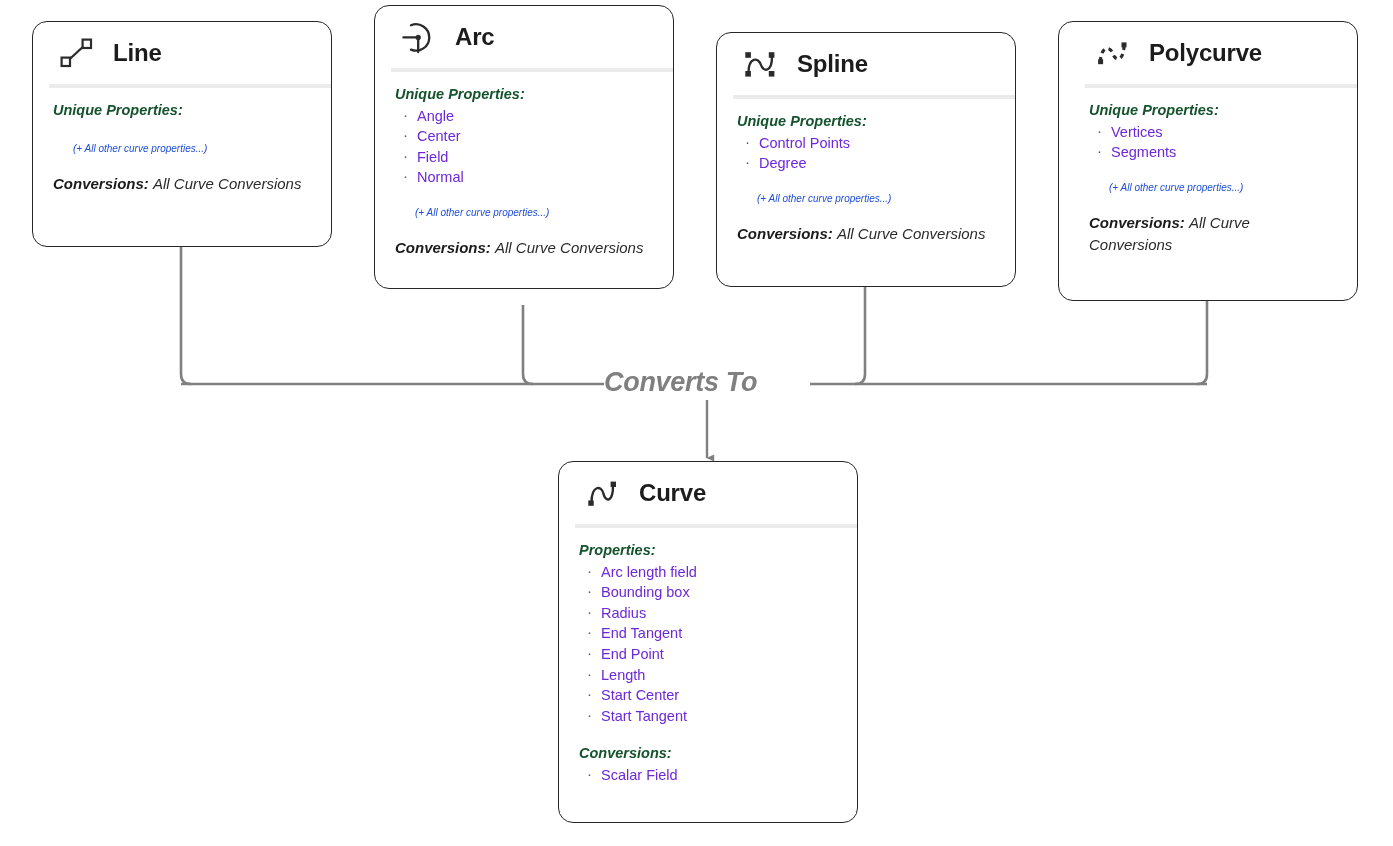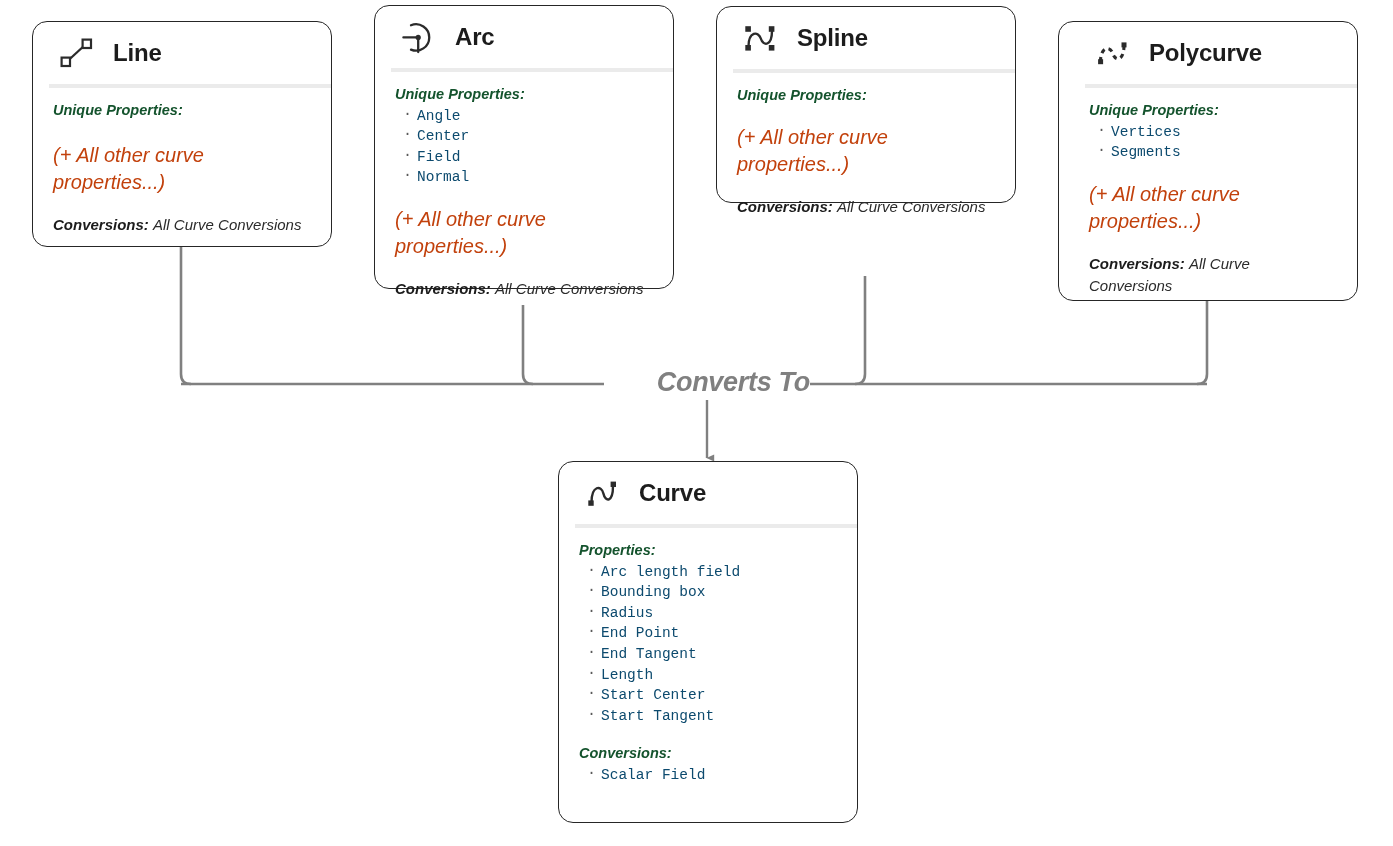--- a/index.html
+++ b/index.html
@@ -65,55 +65,55 @@
     line-height:1.45;
     color:#2b2b2b;
   }
   .lbl-inline b{
     font-weight:bold;font-style:italic;color:#1c1c1c;
   }
   .lbl-inline i{
     font-style:italic;font-weight:normal;color:#2b2b2b;
   }
   .note{
-    font-size:20px;
+    font-size:10px;
     font-style:italic;
-    color:#c2410c;
+    color:#1d4ed8;
     line-height:1.35;
+    margin-left:20px;
   }
   ul.props{
     list-style:none;
     margin:1px 0 0 0;
     padding:0;
   }
   ul.props li{
     font-size:14.5px;
-    color:#0c4a6e;
+    color:#6d28d9;
     line-height:20.6px;
     padding-left:22px;
     position:relative;
     white-space:nowrap;
-    font-family:Liberation Mono, monospace;
   }
   ul.props li:before{
     content:"\00B7";
     position:absolute;
     left:8px;top:-1px;
     color:#5a5a5a;
     font-size:15px;
   }
   .gap-md{height:18px;}
   .gap-lg{height:21px;}
 
   
   #converts-label{
     position:absolute;
     left:604px;top:365px;
     width:206px;
-    text-align:right;
+    text-align:left;
     font-size:27px;
     font-weight:bold;
     font-style:italic;
     color:#808080;
     background:#ffffff;
     z-index:3;
     line-height:34px;
     letter-spacing:-0.3px;
     white-space:nowrap;
   }
@@ -189,36 +189,40 @@
       <div class="gap-md"></div>
       <div class="note">(+ All other curve properties...)</div>
       <div class="gap-md"></div>
       <div class="lbl-inline">
         <b>Conversions:</b>
         <i>All Curve Conversions</i>
       </div>
     </div>
   </div>
 
-  <div class="card" style="left:716px;top:6px;width:300px;height:197px;">
+  <div class="card" style="left:716px;top:32px;width:300px;height:255px;">
     <div class="card-head">
       <div class="card-icon">
         <svg width="40" height="38" viewBox="0 0 40 38">
           <path d="M7.5,27.5 C7.5,12 17.5,12 19.8,19.5 C22.2,27.5 31,27.5 31,11.5" fill="none" stroke="#2b2b2b" stroke-width="2.4" stroke-linecap="round"></path>
           <rect x="4.3" y="7.2" width="5.6" height="5.6" fill="#2b2b2b"></rect>
           <rect x="27.8" y="7.2" width="5.6" height="5.6" fill="#2b2b2b"></rect>
           <rect x="4.3" y="26" width="5.6" height="5.6" fill="#2b2b2b"></rect>
           <rect x="27.8" y="26" width="5.6" height="5.6" fill="#2b2b2b"></rect>
         </svg>
       </div>
       <div class="card-title">Spline</div>
     </div>
     <div class="divider"></div>
     <div class="card-body">
       <div class="lbl">Unique Properties:</div>
+      <ul class="props">
+        <li>Control Points</li>
+        <li>Degree</li>
+      </ul>
       <div class="gap-md"></div>
       <div class="note">(+ All other curve properties...)</div>
       <div class="gap-md"></div>
       <div class="lbl-inline">
         <b>Conversions:</b>
         <i>All Curve Conversions</i>
       </div>
     </div>
   </div>
 
@@ -263,22 +267,22 @@
       </div>
       <div class="card-title">Curve</div>
     </div>
     <div class="divider"></div>
     <div class="card-body">
       <div class="lbl">Properties:</div>
       <ul class="props">
         <li>Arc length field</li>
         <li>Bounding box</li>
         <li>Radius</li>
+        <li>End Tangent</li>
         <li>End Point</li>
-        <li>End Tangent</li>
         <li>Length</li>
         <li>Start Center</li>
         <li>Start Tangent</li>
       </ul>
       <div class="gap-md"></div>
       <div class="lbl">Conversions:</div>
       <ul class="props">
         <li>Scalar Field</li>
       </ul>
     </div>

